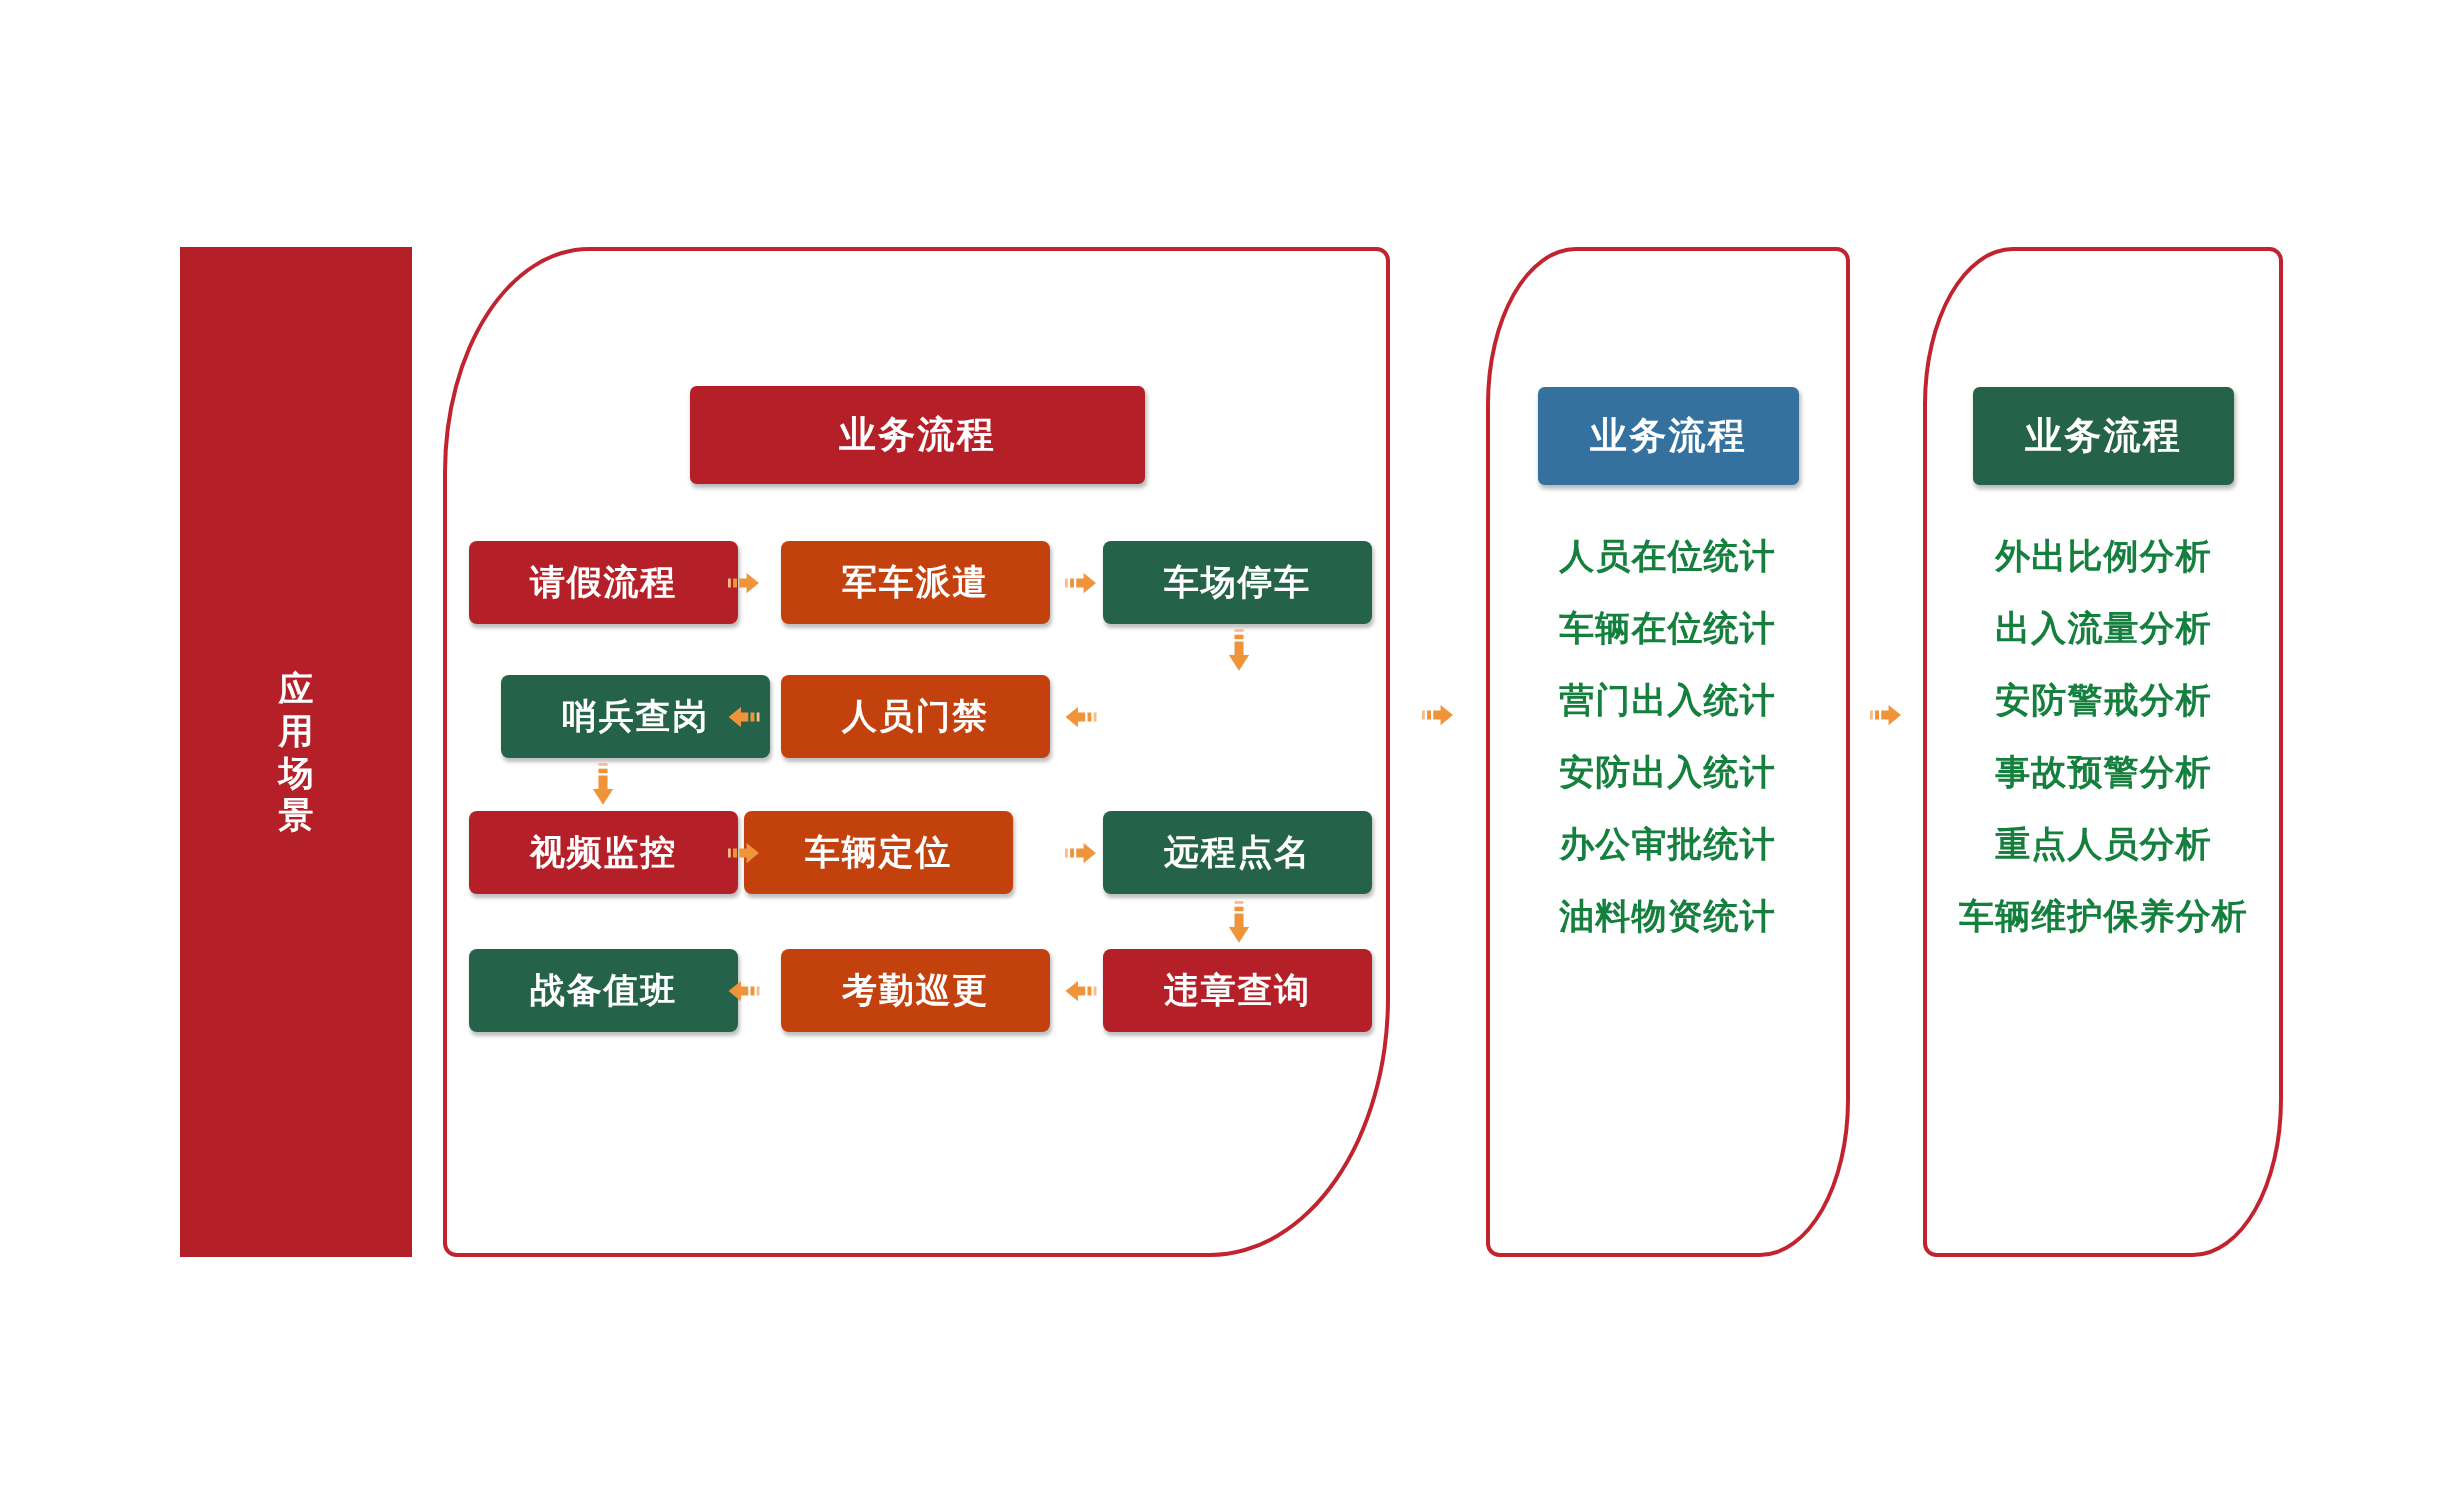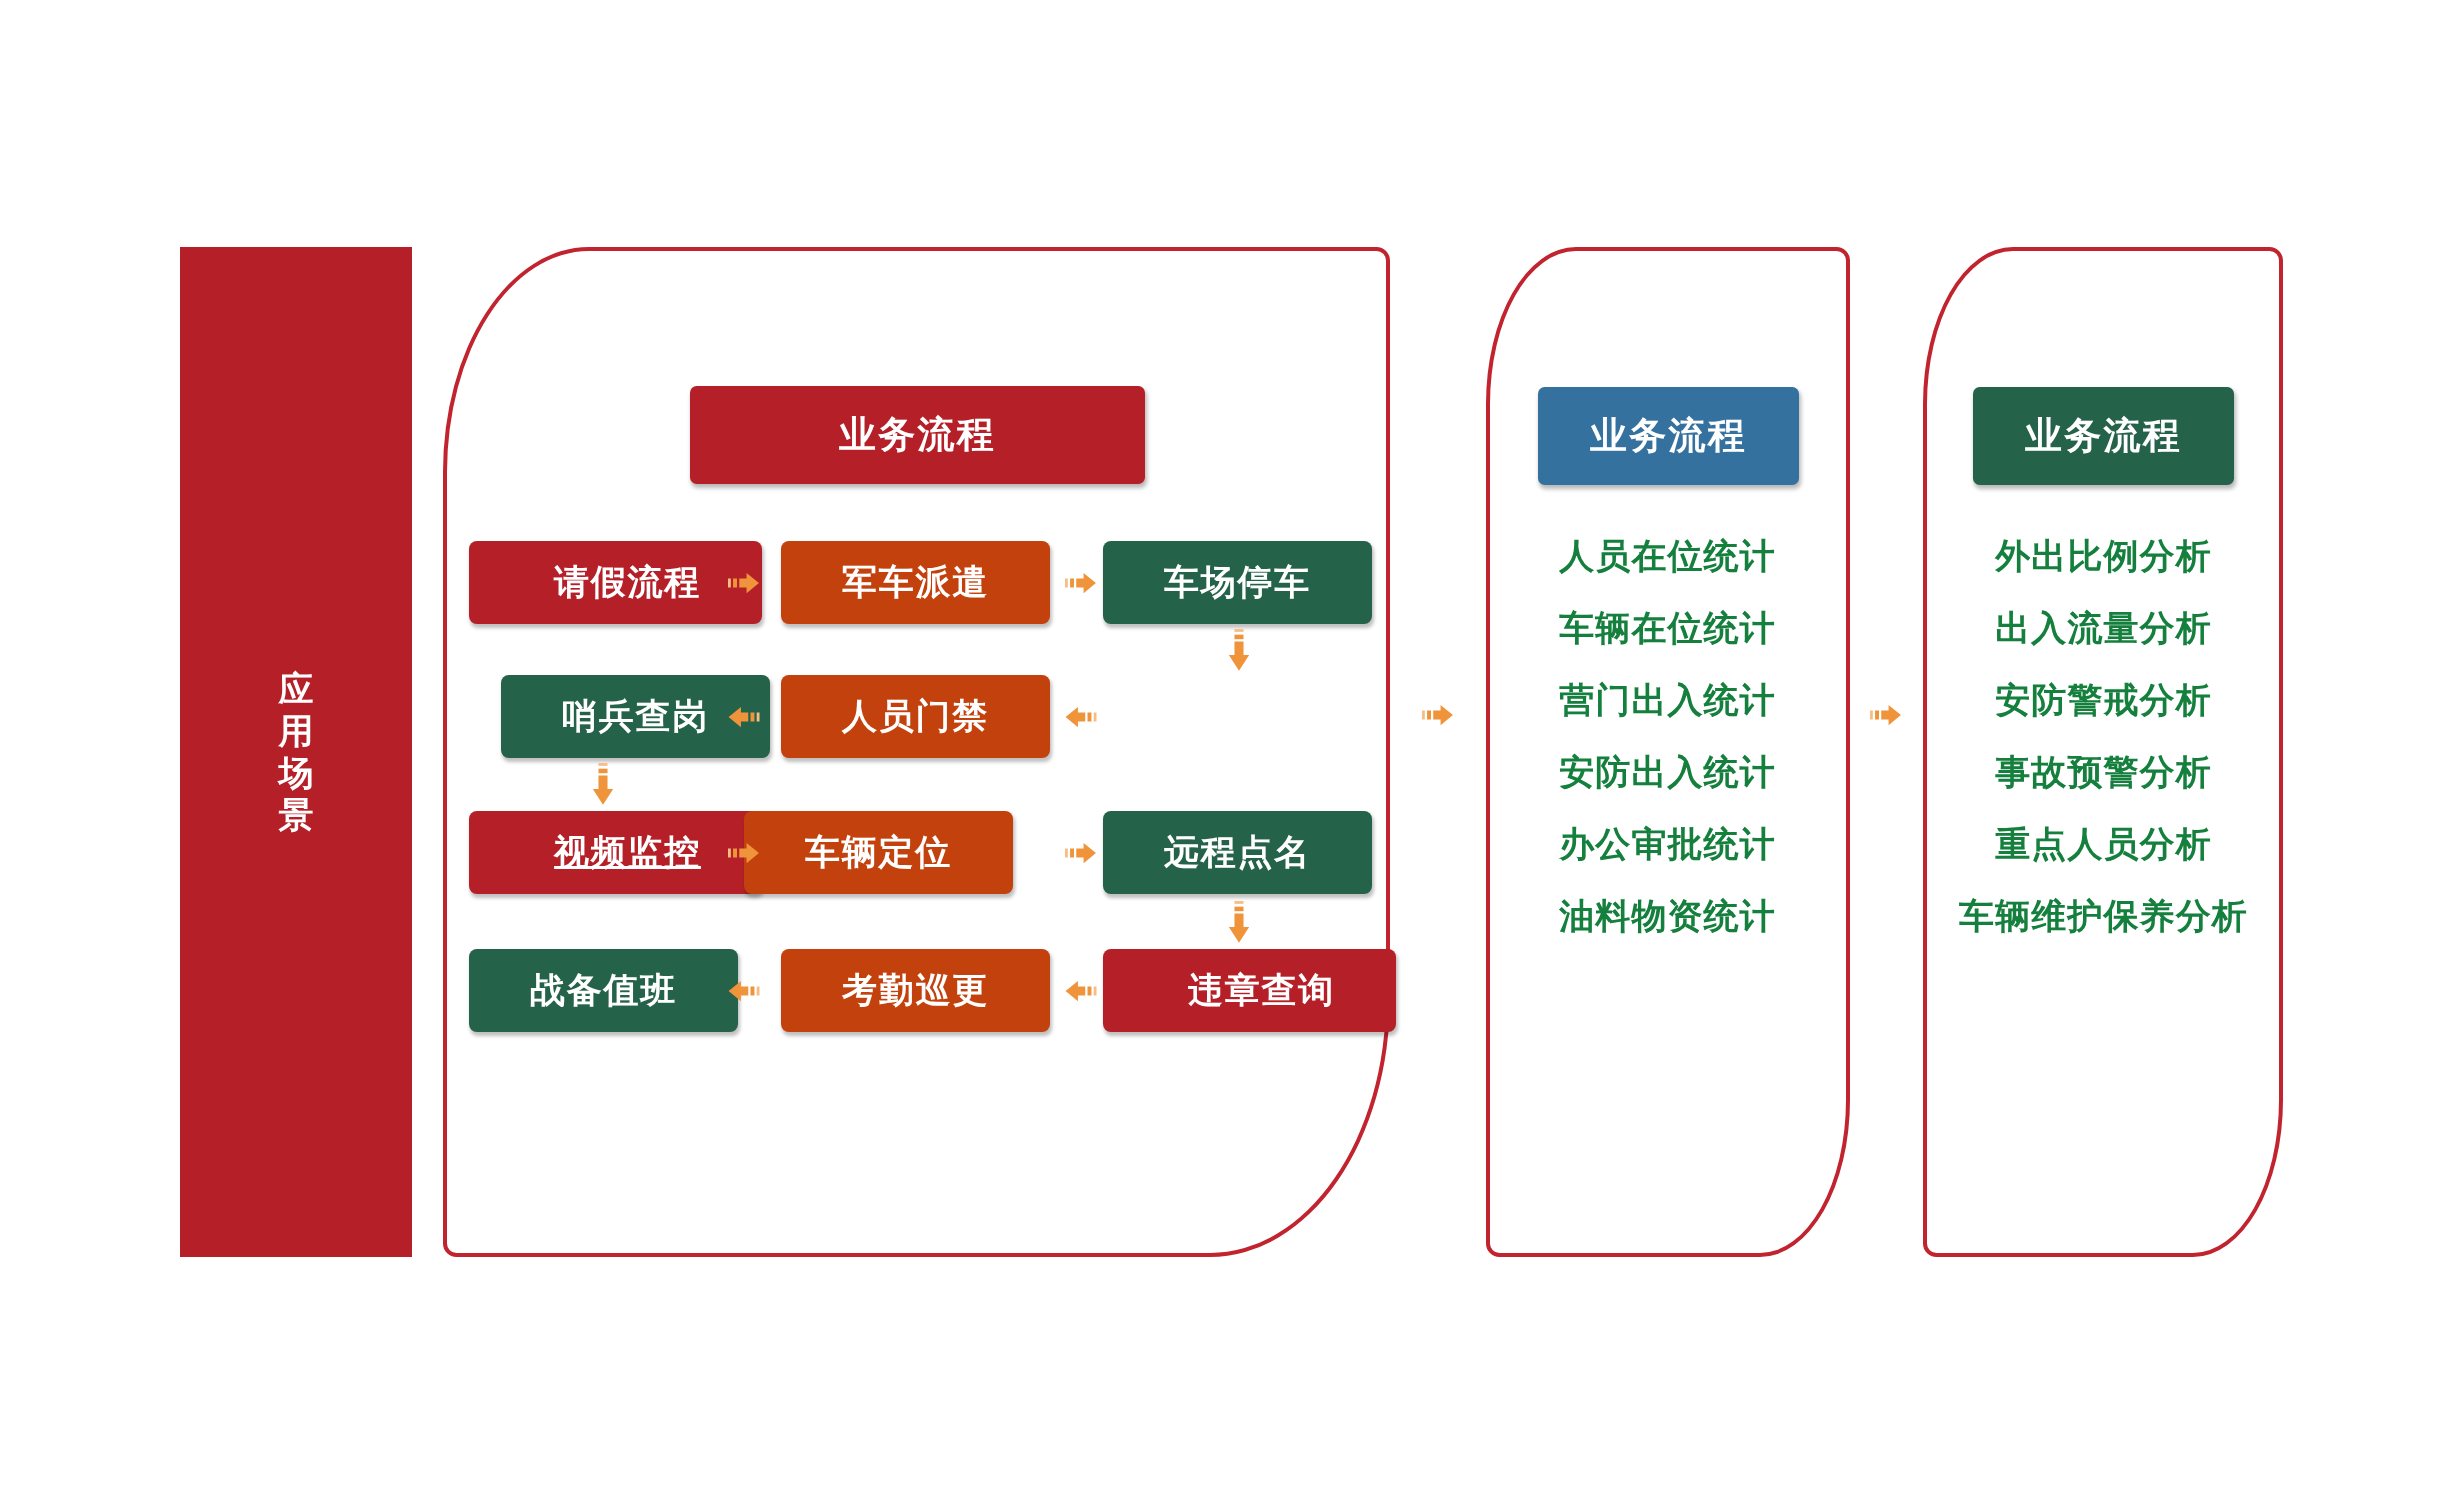--- a/index.html
+++ b/index.html
@@ -47,21 +47,21 @@
   .hdr.red{left:690px;top:386px;width:455px;background:#B52028;}
   .hdr.blue{left:1538px;top:387px;width:261px;background:#34719E;}
   .hdr.green{left:1973px;top:387px;width:261px;background:#25624A;}
   
   .gbox{
     position:absolute;width:269px;height:83px;border-radius:7.9px;
     display:flex;align-items:center;justify-content:center;
     color:#fff;font-size:35px;font-weight:700;letter-spacing:1.7px;
     box-shadow:1.7px 3.4px 3.9px rgba(0,0,0,0.25);
   }
-  .gbox.red{background:#B52028;padding-left:24px;}
+  .gbox.red{background:#B52028;}
   .gbox.blue{background:#c2410c;}
   .gbox.green{background:#25624A;}
   
   .plist{
     position:absolute;top:520px;
     display:flex;flex-direction:column;align-items:center;
   }
   .plist .li{
     height:72px;line-height:72px;
     color:#15803d;font-size:35px;font-weight:600;letter-spacing:1.1px;
@@ -84,21 +84,21 @@
   <div class="panel main"></div>
   <div class="hdr red">业务流程</div>
 
   <div class="gbox red" style="left:469px;top:541px;">请假流程</div>
   <div class="gbox blue" style="left:781px;top:541px;">军车派遣</div>
   <div class="gbox green" style="left:1103px;top:541px;">车场停车</div>
 
   <div class="gbox green" style="left:469px;top:675px;margin-left:32px;">哨兵查岗</div>
   <div class="gbox blue" style="left:781px;top:675px;">人员门禁</div>
 
-  <div class="gbox red" style="left:469px;top:811px;text-decoration:underline;">视频监控</div>
+  <div class="gbox red" style="left:469px;top:811px;">视频监控</div>
   <div class="gbox blue" style="left:744px;top:811px;">车辆定位</div>
   <div class="gbox green" style="left:1103px;top:811px;">远程点名</div>
 
   <div class="gbox green" style="left:469px;top:949px;">战备值班</div>
   <div class="gbox blue" style="left:781px;top:949px;">考勤巡更</div>
   <div class="gbox red" style="left:1103px;top:949px;">违章查询</div>
 
   <svg class="arr" style="left:728px;top:570px;" width="31.5" height="26" viewBox="0 0 56 46">
     <rect x="0" y="15" width="5" height="16" fill="#F6BE85"></rect>
       <rect x="9" y="15" width="7" height="16" fill="#F0943C"></rect>

